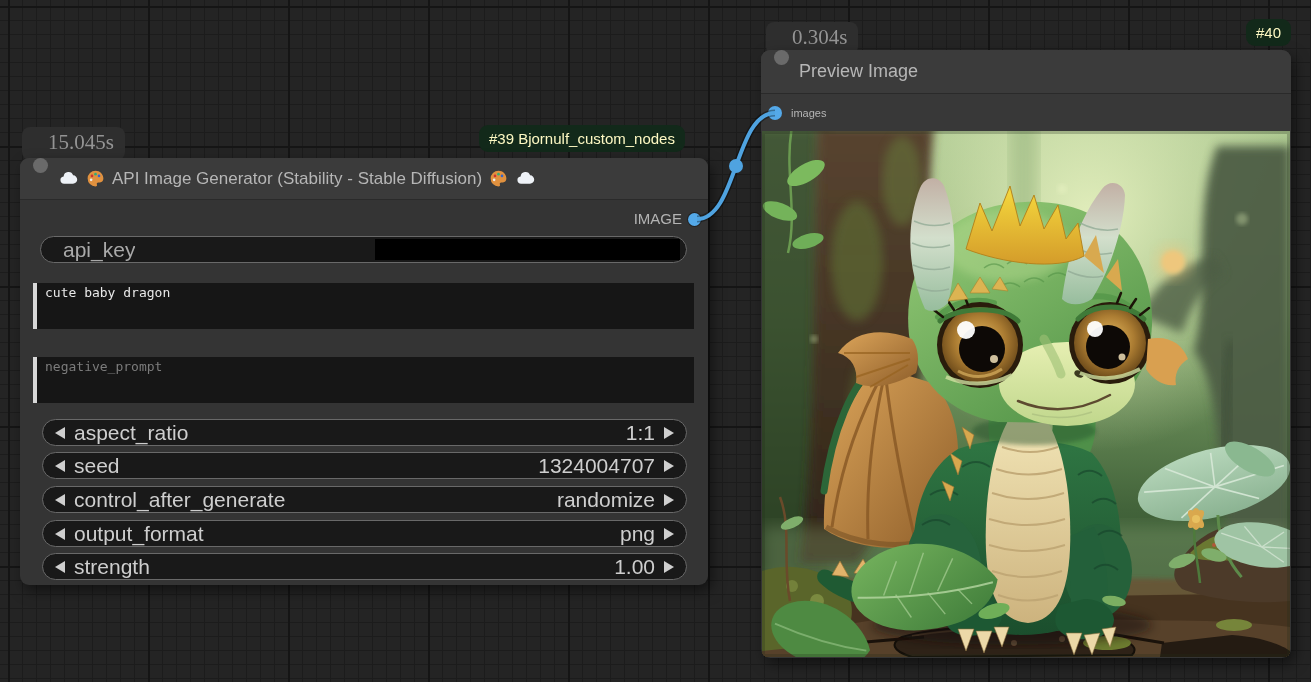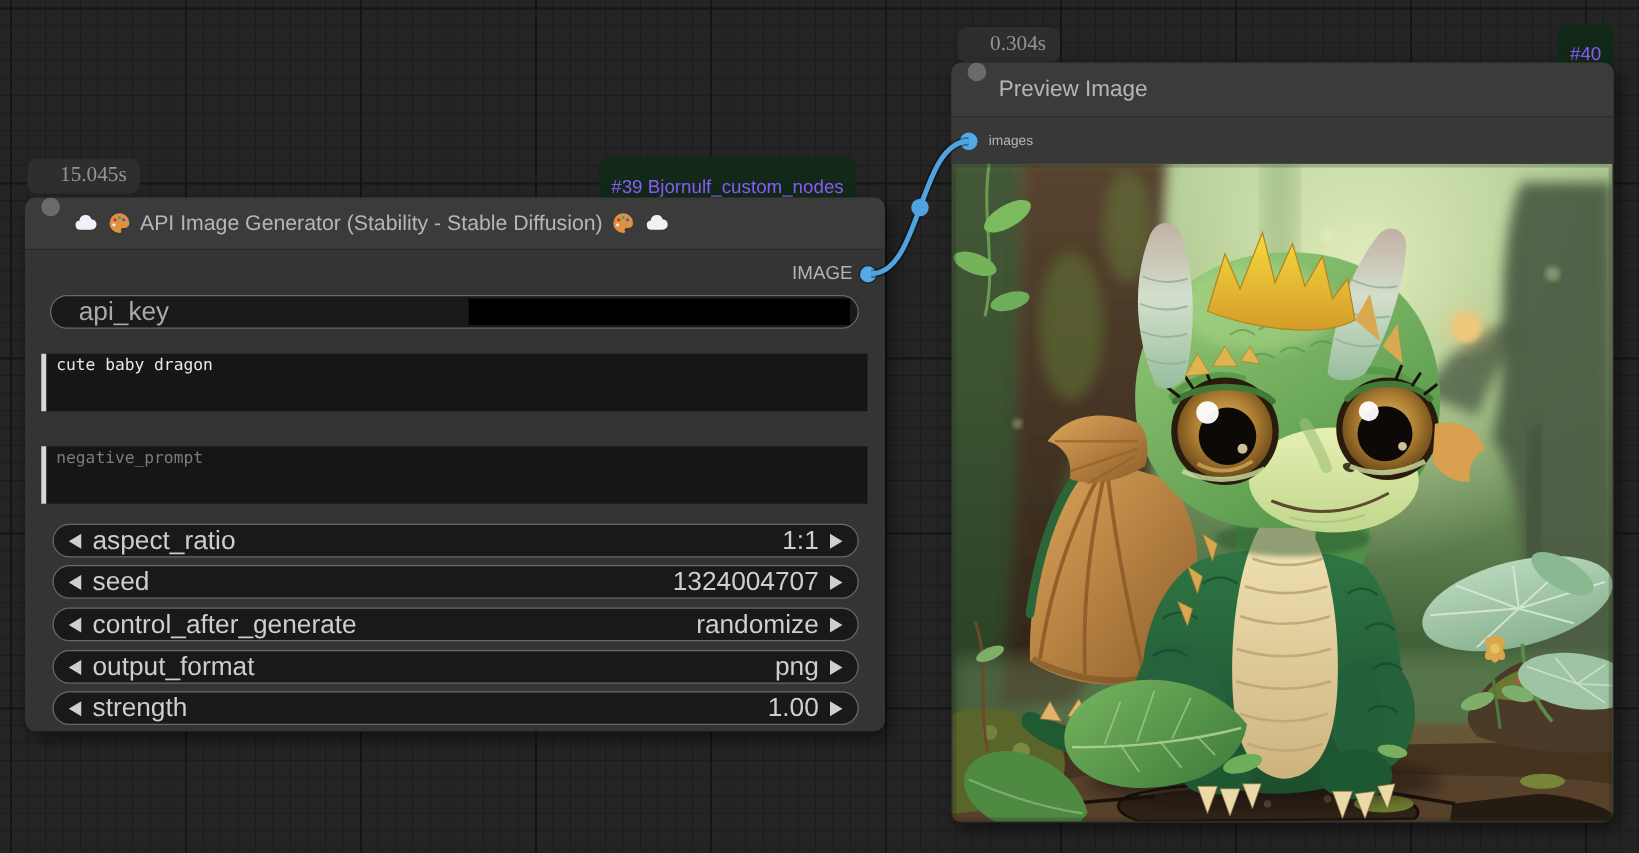--- a/index.html
+++ b/index.html
@@ -17,24 +17,24 @@
   }
   .node{position:absolute;background:#343434;border-radius:9px;
         box-shadow:4px 6px 14px rgba(0,0,0,.5);z-index:10;overflow:hidden;}
   .node-header{height:41px;background:#3b3b3b;border-bottom:1px solid #2a2a2a;
         display:flex;padding:0 13px;gap:10px;}
   .collapse-dot{width:15px;height:15px;border-radius:50%;background:#6a6a6a;flex:0 0 auto;}
   .node-title{color:#b6b6b6;font-size:17px;white-space:nowrap;display:flex;align-items:center;gap:6px;}
   .icon-svg{width:21px;height:21px;display:inline-block;vertical-align:middle;}
   
   .time-badge{position:absolute;z-index:5;background:#2e2e2e;color:#949494;
-        font-family:"Liberation Serif", serif;font-size:17px;
+        font-family:"Liberation Serif", serif;font-size:21px;
         padding:3px 11px 5px 26px;border-radius:8px;}
-  .id-badge{position:absolute;z-index:5;background:#12291a;color:#8b5cf6;
-        font-size:15px;padding:16px 10px;border-radius:9px;white-space:nowrap;}
+  .id-badge{position:absolute;z-index:5;background:#12291a;color:#fef9c3;
+        font-size:15px;padding:5px 10px;border-radius:9px;white-space:nowrap;}
   
   .out-label{position:absolute;top:52px;right:26px;color:#b3b3b3;font-size:15px;}
   .slot-dot{position:absolute;width:13px;height:13px;border-radius:50%;
         background:#54a9e9;box-shadow:0 0 0 1px rgba(0,0,0,.35);}
   .pill{position:absolute;background:#191919;border:1px solid #696969;border-radius:14px;
         display:flex;align-items:center;color:#cecece;font-size:21px;box-sizing:border-box;}
   .pill .arrow-l{width:0;height:0;border-top:6px solid transparent;border-bottom:6px solid transparent;
         border-right:10px solid #cfcfcf;margin:0 9px 0 12px;flex:0 0 auto;}
   .pill .arrow-r{width:0;height:0;border-top:6px solid transparent;border-bottom:6px solid transparent;
         border-left:10px solid #cfcfcf;margin:0 12px 0 9px;flex:0 0 auto;}

